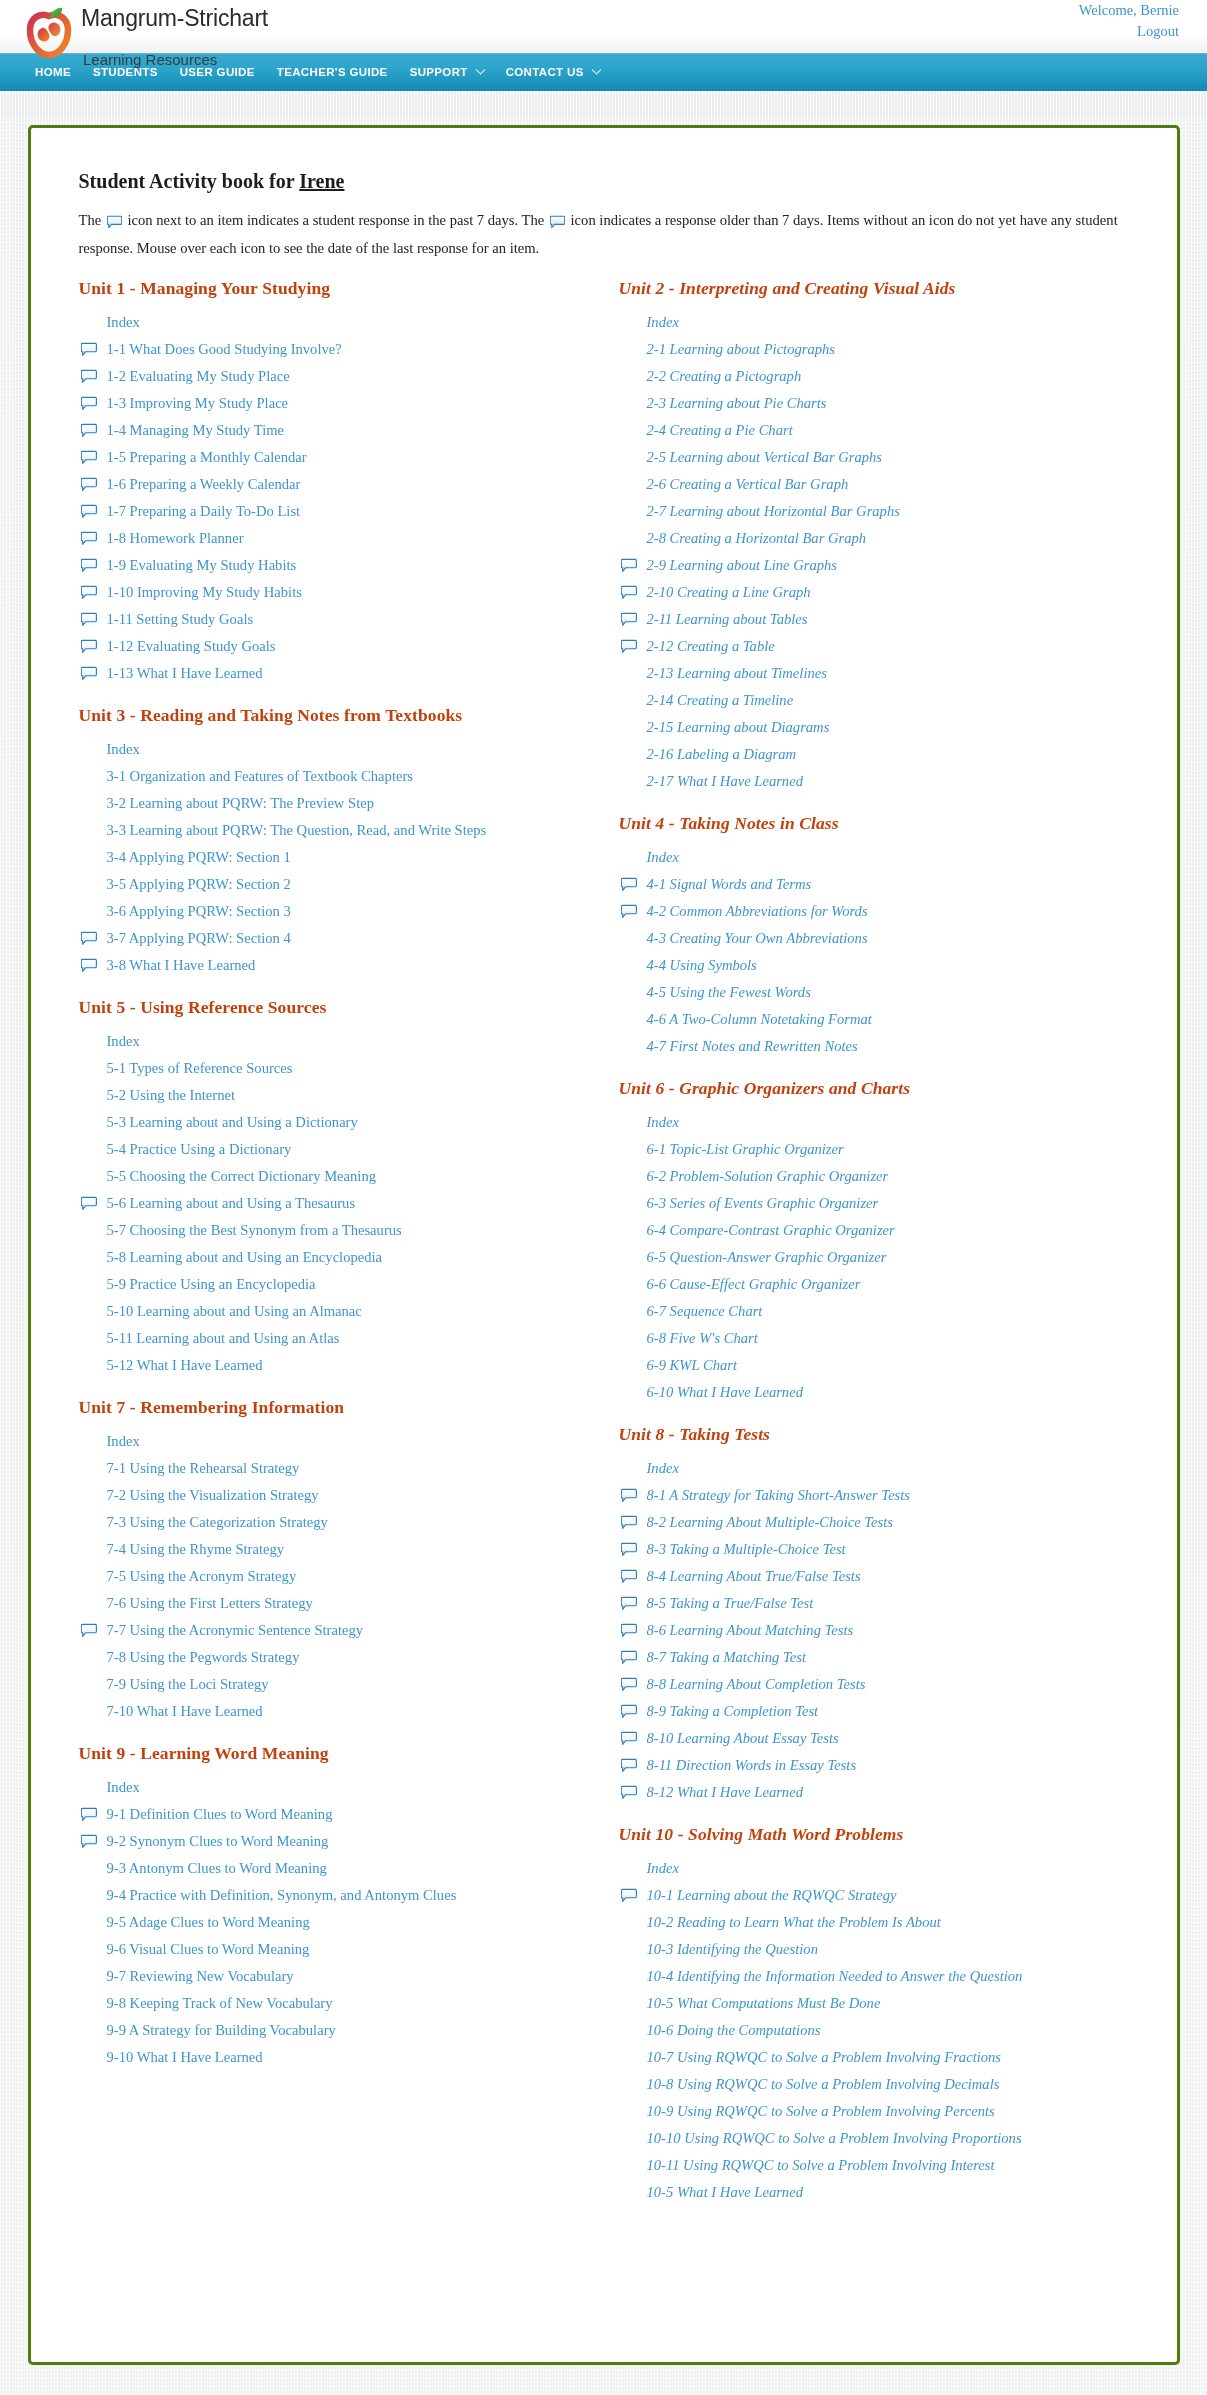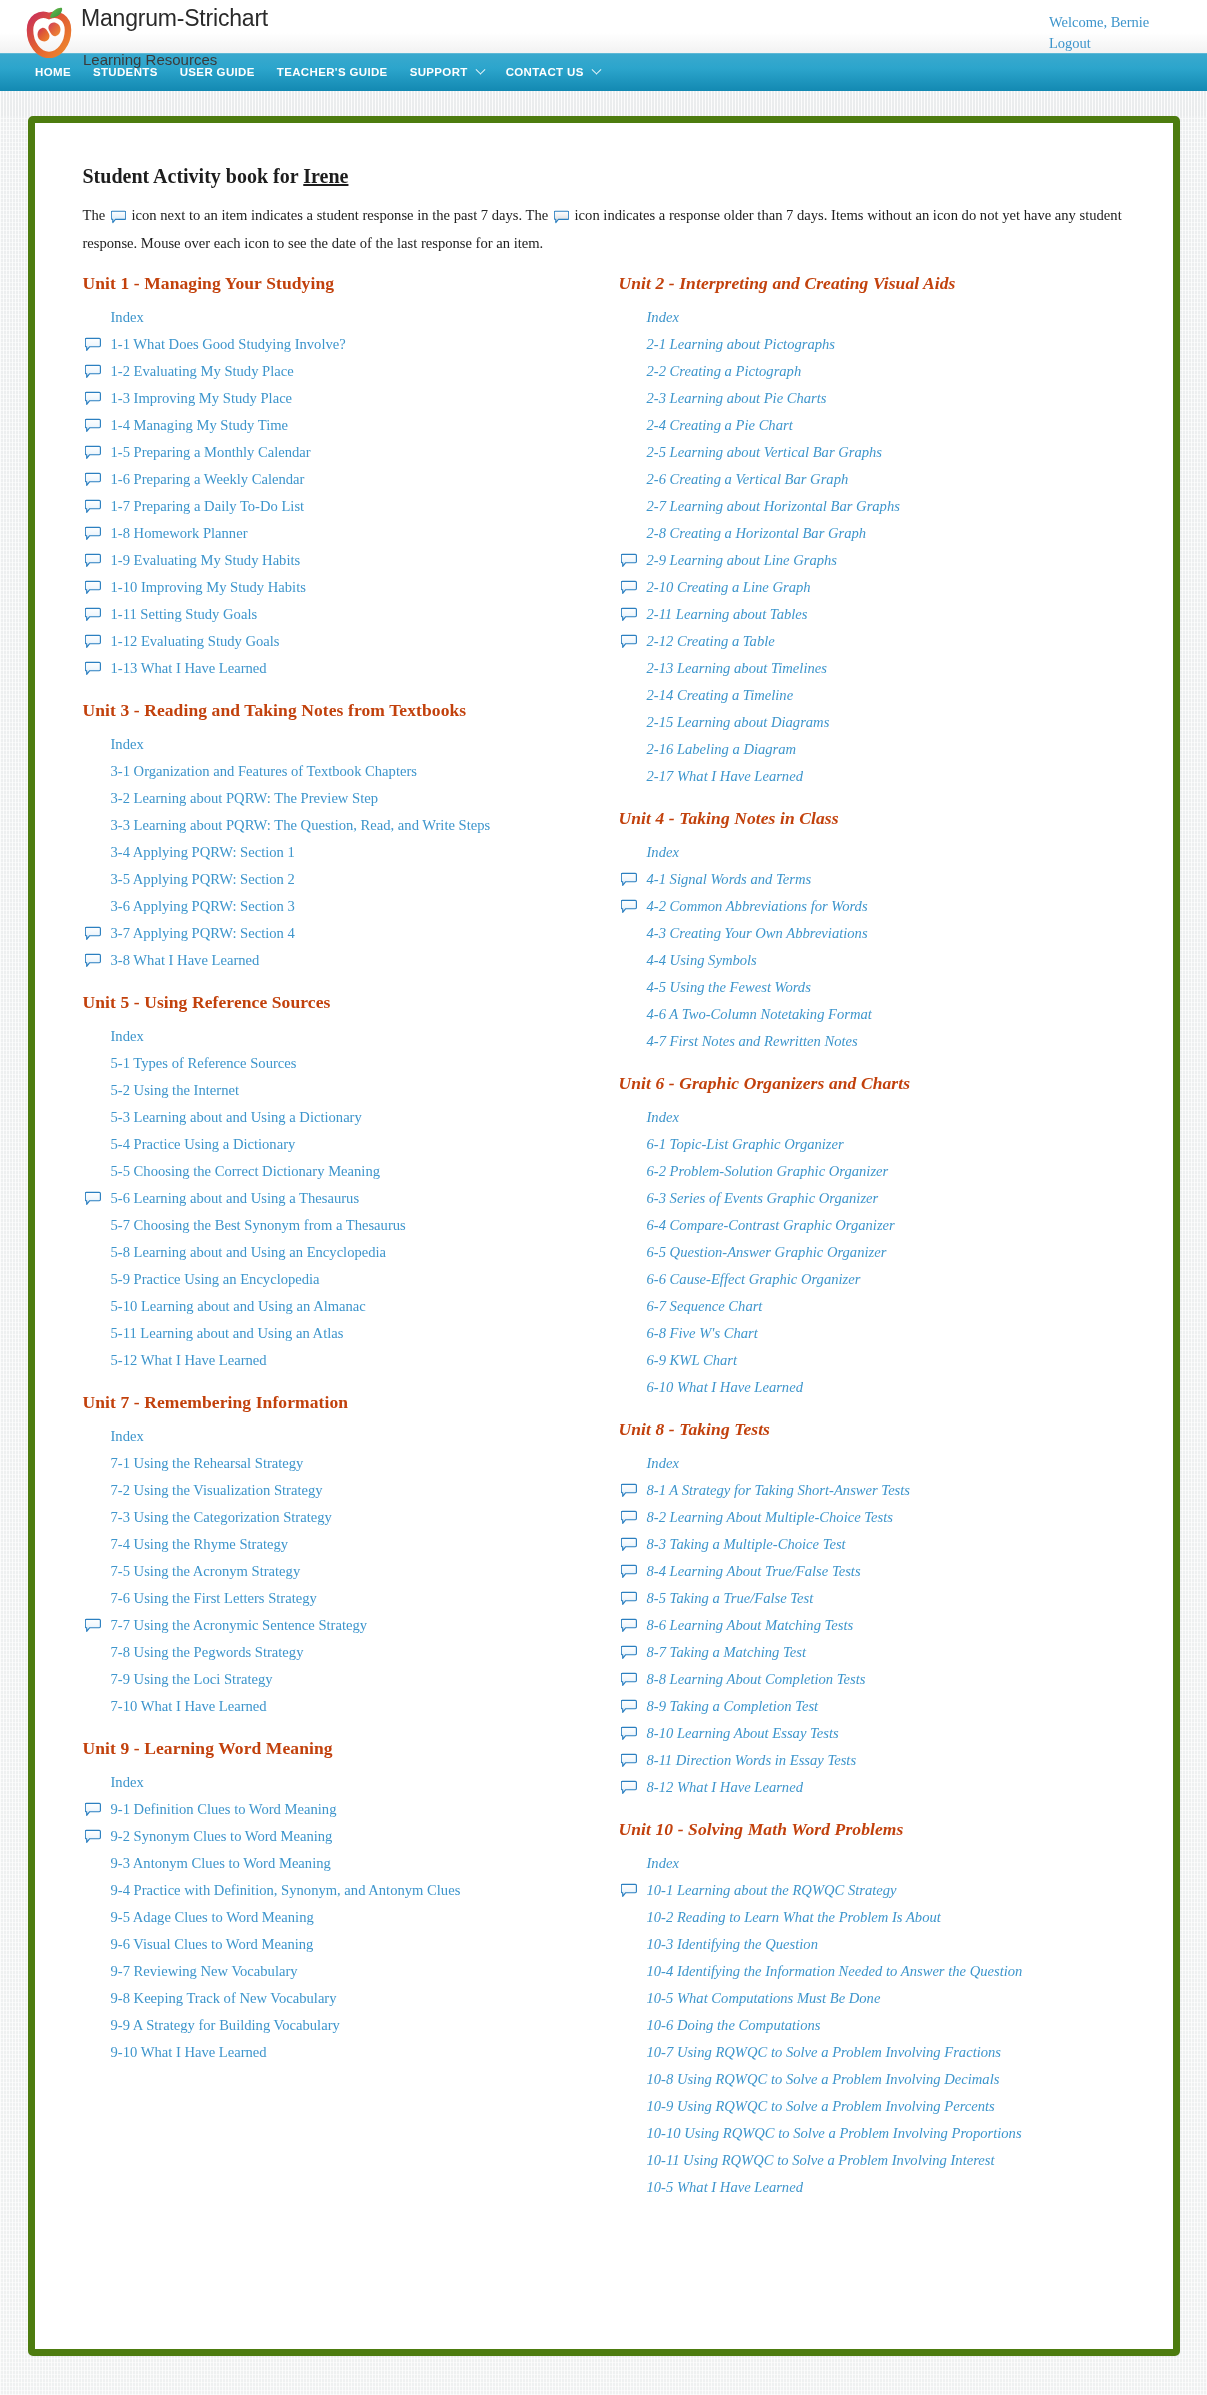--- a/index.html
+++ b/index.html
@@ -56,22 +56,22 @@
   .brand-sub {
     font-family: "Liberation Sans", "DejaVu Sans", sans-serif;
     font-size: 15px;
     color: #3a3a3a;
     margin-top: 20px;
     margin-left: 2px;
   }
   .user-box {
     position: absolute;
     right: 28px;
-    top: 12px;
-    text-align: left;
+    top: 0;
+    text-align: right;
     width: 130px;
   }
   .user-box a, .user-box span {
     display: block;
     color: #3d95cc;
     font-size: 14.5px;
     text-decoration: none;
     line-height: 1.45;
     font-family: "Liberation Serif", serif;
   }
@@ -112,24 +112,24 @@
   
   .subtexture {
     height: 25px;
     background:
       repeating-linear-gradient(90deg, rgba(255,255,255,0.85) 0 1px, rgba(0,0,0,0) 1px 3px),
       linear-gradient(#eceeef, #e9ebec);
   }
 
   
   .content-card {
-    margin: 0 auto;
+    margin: 9px auto;
     width: 1152px;
     background: #ffffff;
-    border: 7px solid #4d7c0f;
+    border: 3px solid #4d7c0f;
     border-radius: 5px;
     box-shadow: 0 1px 2px rgba(0,0,0,0.04);
     padding: 28px 28px 42px 28px;
     min-height: 2240px;
   }
 
   .page-title {
     font-family: "Liberation Serif", "DejaVu Serif", serif;
     font-weight: bold;
     font-size: 20px;

